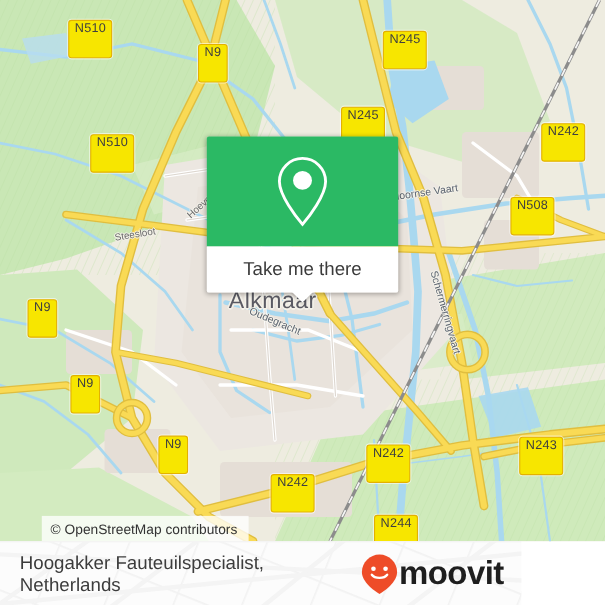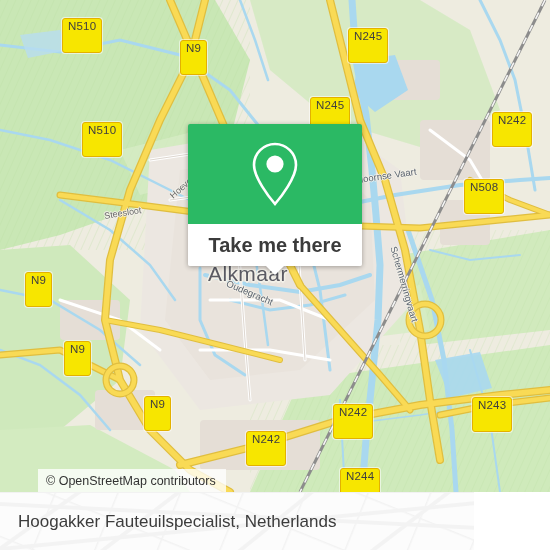--- a/index.html
+++ b/index.html
@@ -102,22 +102,21 @@
     height: 42px;
     background: #ffffff;
     border-radius: 0 0 2px 2px;
     display: flex;
     align-items: center;
     justify-content: center;
     position: relative;
   }
   #popup-foot-label {
     color: #3b3b3b;
-    font-size: 20px;
-    font-weight: bold;
+    font-size: 17px;
   }
   #popup-tail {
     position: absolute;
     left: 50%;
     bottom: -9px;
     margin-left: -10px;
     width: 0;
     height: 0;
     border-left: 10px solid transparent;
     border-right: 10px solid transparent;
@@ -385,15 +384,24 @@
         <path d="M200,110 L360,-20"></path>
         <path d="M330,110 L500,-20"></path>
         <path d="M450,110 L600,-10"></path>
         <path d="M-20,30 L580,60"></path>
         <path d="M-20,78 L580,20"></path>
       </g>
     </svg>
 
     <div id="footer-title">Hoogakker Fauteuilspecialist, Netherlands</div>
 
+    <div id="brand">
+      <svg width="34" height="38" viewBox="0 0 34 38">
+        <path d="M17 1 C8.2 1 1 8.2 1 17 C1 26 12 34 17 37 C22 34 33 26 33 17 C33 8.2 25.8 1 17 1 Z" fill="#ee4c28"></path>
+        <circle cx="11.5" cy="14" r="2.1" fill="#ffffff"></circle>
+        <circle cx="22.5" cy="14" r="2.1" fill="#ffffff"></circle>
+        <path d="M10 19.5 C12.6 23.2 21.4 23.2 24 19.5" fill="none" stroke="#ffffff" stroke-width="2.1" stroke-linecap="round"></path>
+      </svg>
+      <span id="brand-word">moovit</span>
+    </div>
   </div>
 
 </div>
 
 </body></html>

